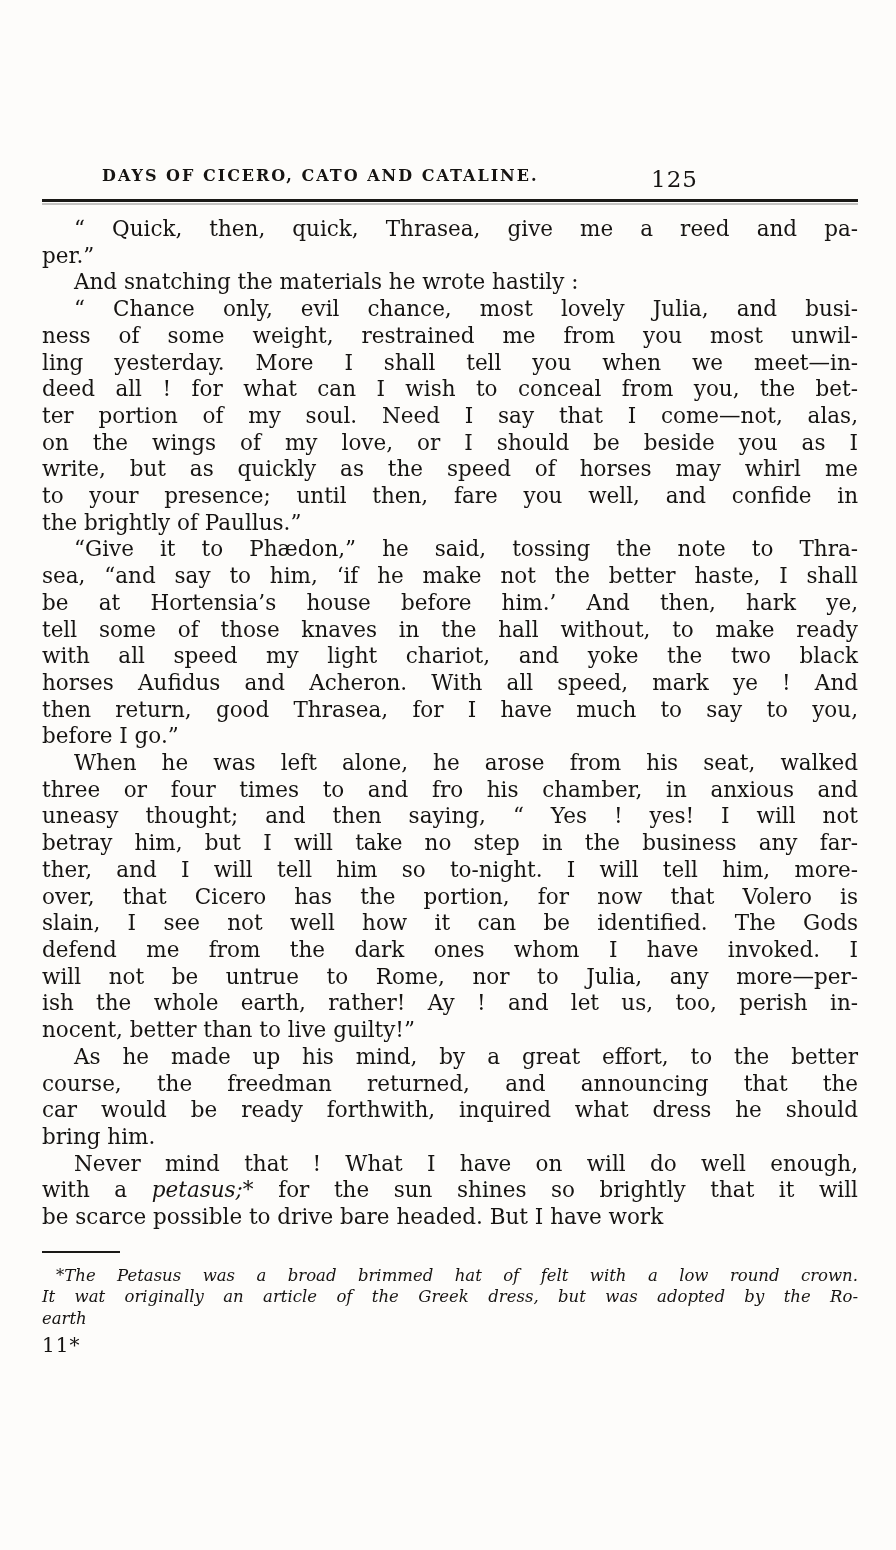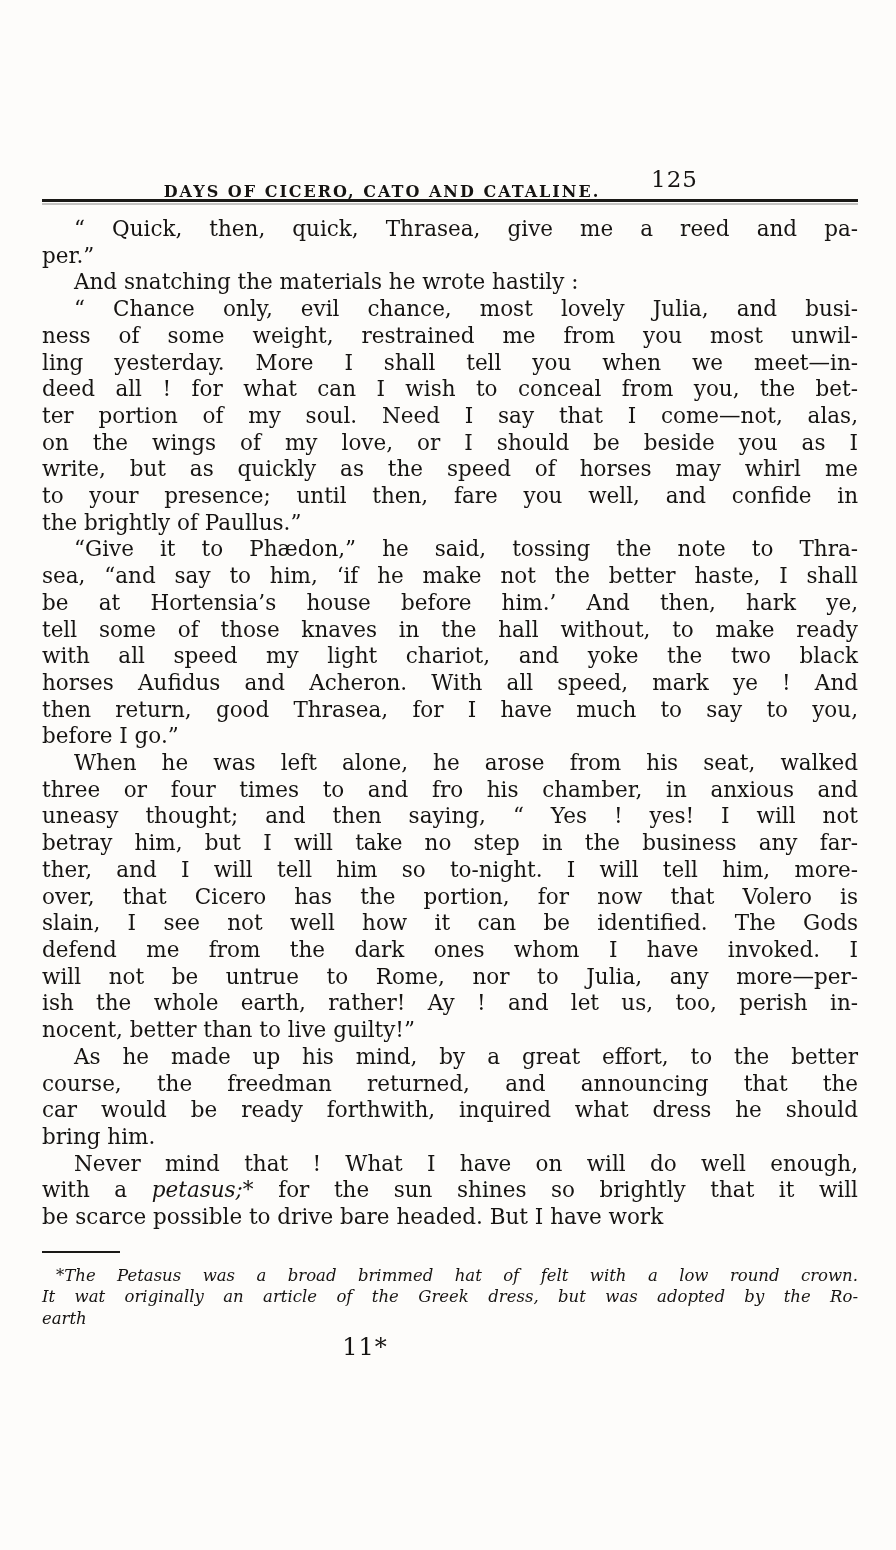--- a/index.html
+++ b/index.html
@@ -20,25 +20,25 @@
     overflow: hidden;
   }
   .header {
     position: relative;
     height: 30px;
   }
   .header-title {
     position: absolute;
     left: 60px;
     width: 560px;
-    text-align: center;
+    text-align: left;
     font-size: 16px;
     font-weight: 700;
     letter-spacing: 2px;
-    top: 16px;
+    top: 0;
     white-space: nowrap;
   }
   .page-number {
     position: absolute;
     right: 160px;
     top: 0;
     font-size: 23px;
     letter-spacing: 1px;
   }
   .header-rule {
@@ -78,22 +78,22 @@
     font-style: italic;
   }
   .footnote .line {
     line-height: 21.5px;
   }
   .footnote > .line:first-child {
     text-indent: 14px;
   }
   .signature {
     margin-top: 4px;
-    text-align: center;
-    font-size: 24px;
+    text-align: left;
+    font-size: 20px;
     letter-spacing: 1px;
     padding-right: 170px;
   }
   i { font-style: italic; }
 </style>
 </head>
 <body>
 
 <div class="page">
 

